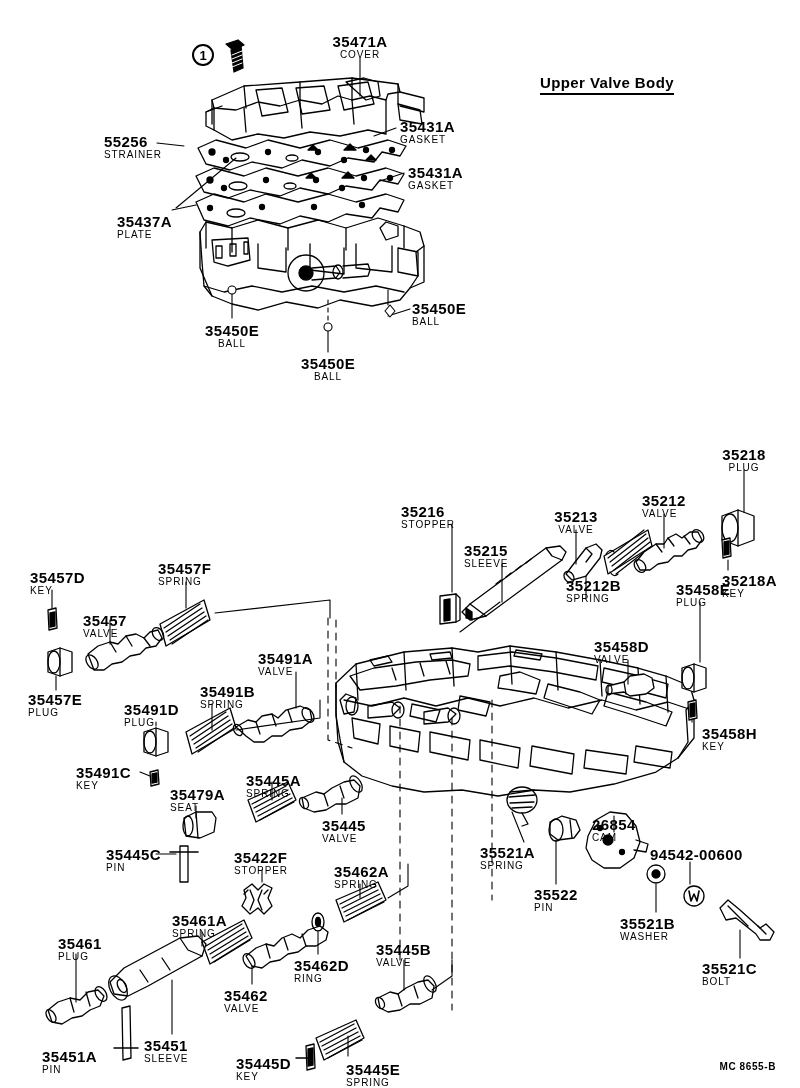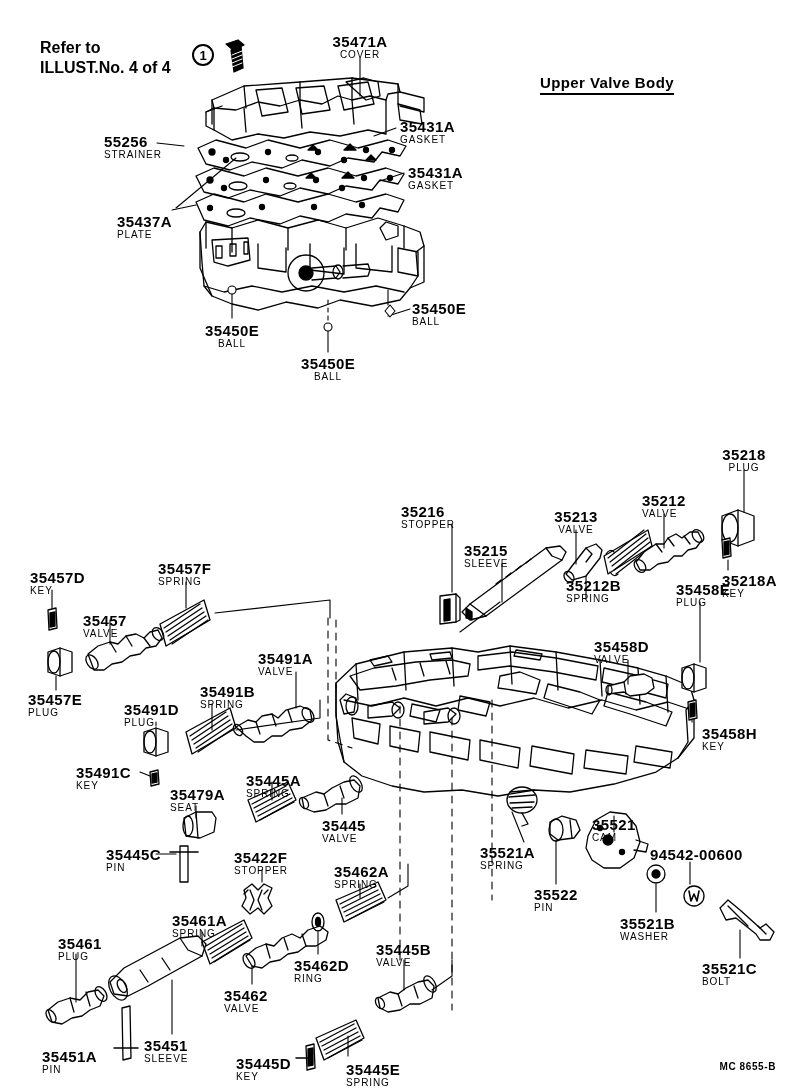--- a/index.html
+++ b/index.html
@@ -89,24 +89,20 @@
     height: 1088px;
     pointer-events: none;
   }
   svg.art * { vector-effect: non-scaling-stroke; }
 </style>
 </head>
 <body>
 
 <div id="page">
 
-  <div class="refer">
-    <span>Refer to</span><br>
-    <span>ILLUST.No. 4 of 4</span>
-  </div>
 
   <div class="circled-num">1</div>
 
   <div class="section-title">Upper Valve Body</div>
 
   <div class="footer-code">MC 8655-B</div>
 
   <svg class="art" viewBox="0 0 800 1088">
     <g fill="none" stroke="#000" stroke-width="1.3" stroke-linejoin="round" stroke-linecap="round">
 
@@ -709,21 +705,21 @@
   </div>
   <div class="lbl lft" style="left:334px; top:864px;">
     <span class="num">35462A</span>
     <span class="desc">SPRING</span>
   </div>
   <div class="lbl lft" style="left:480px; top:845px;">
     <span class="num">35521A</span>
     <span class="desc">SPRING</span>
   </div>
   <div class="lbl lft" style="left:592px; top:817px;">
-    <span class="num">35521</span>
+    <span class="num">26854</span>
     <span class="desc">CAM</span>
   </div>
   <div class="lbl lft" style="left:534px; top:887px;">
     <span class="num">35522</span>
     <span class="desc">PIN</span>
   </div>
   <div class="lbl lft" style="left:650px; top:847px;">
     <span class="num">94542-00600</span>
     <span class="desc"></span>
   </div>

